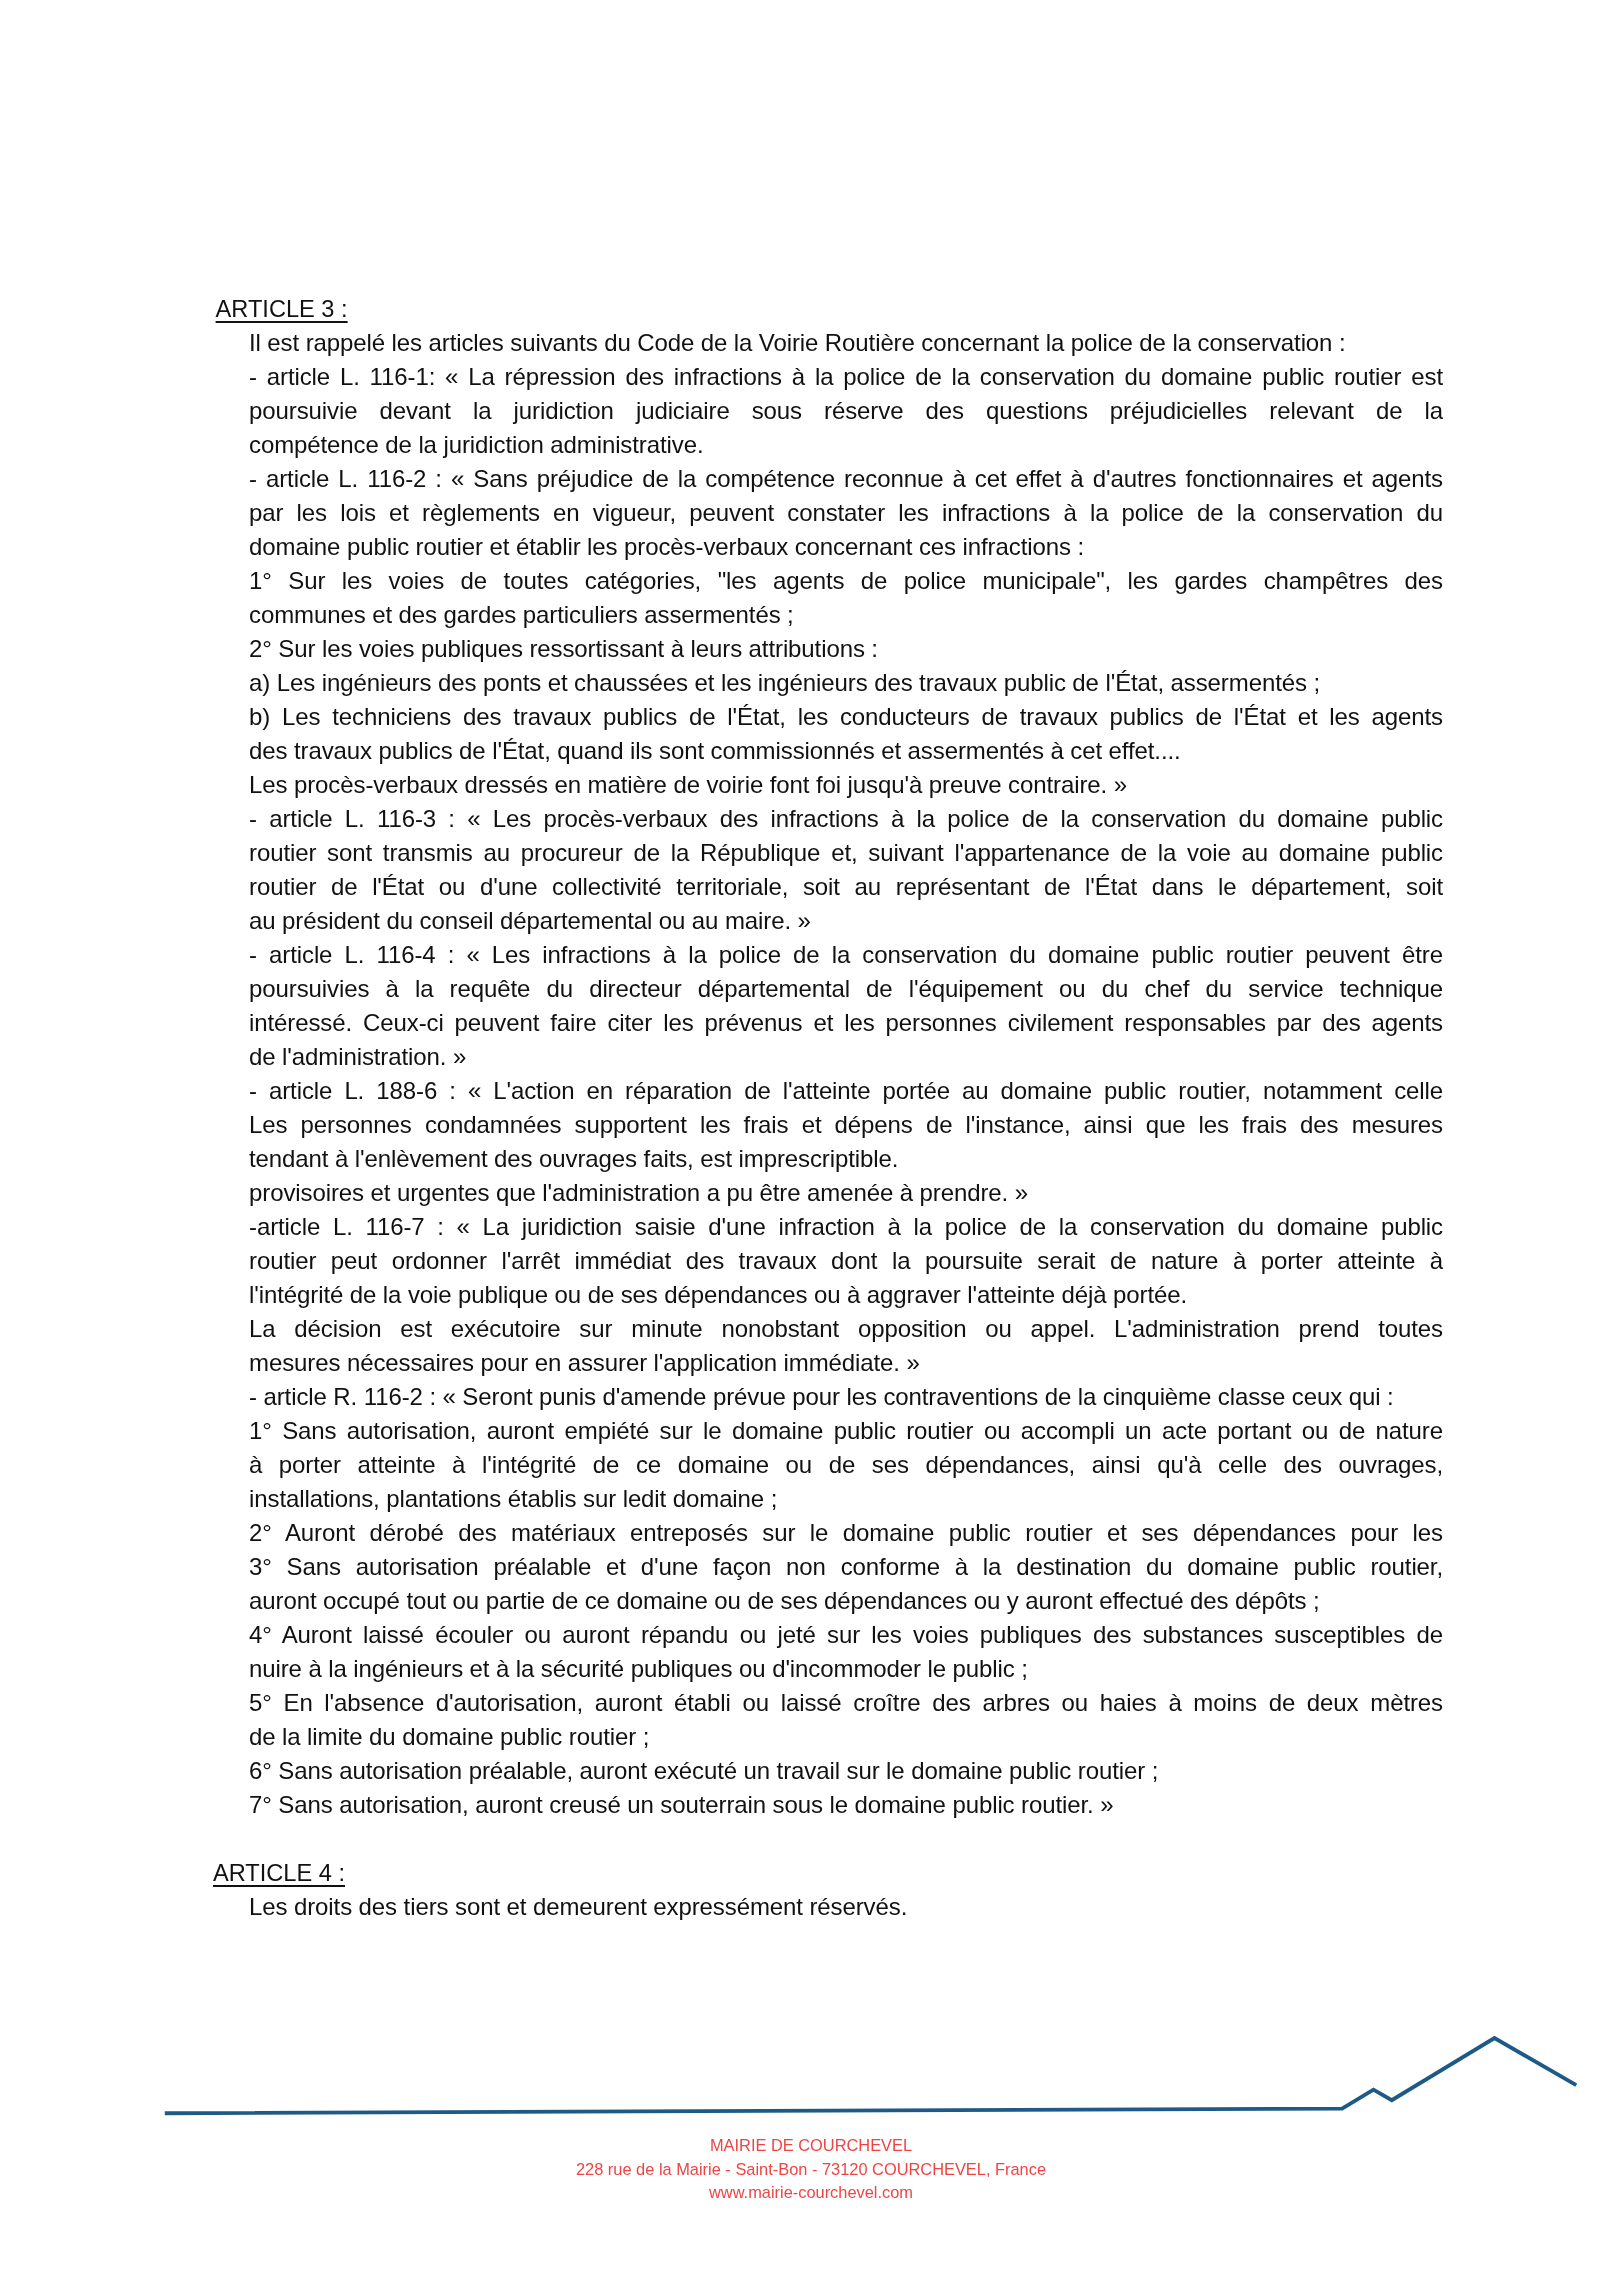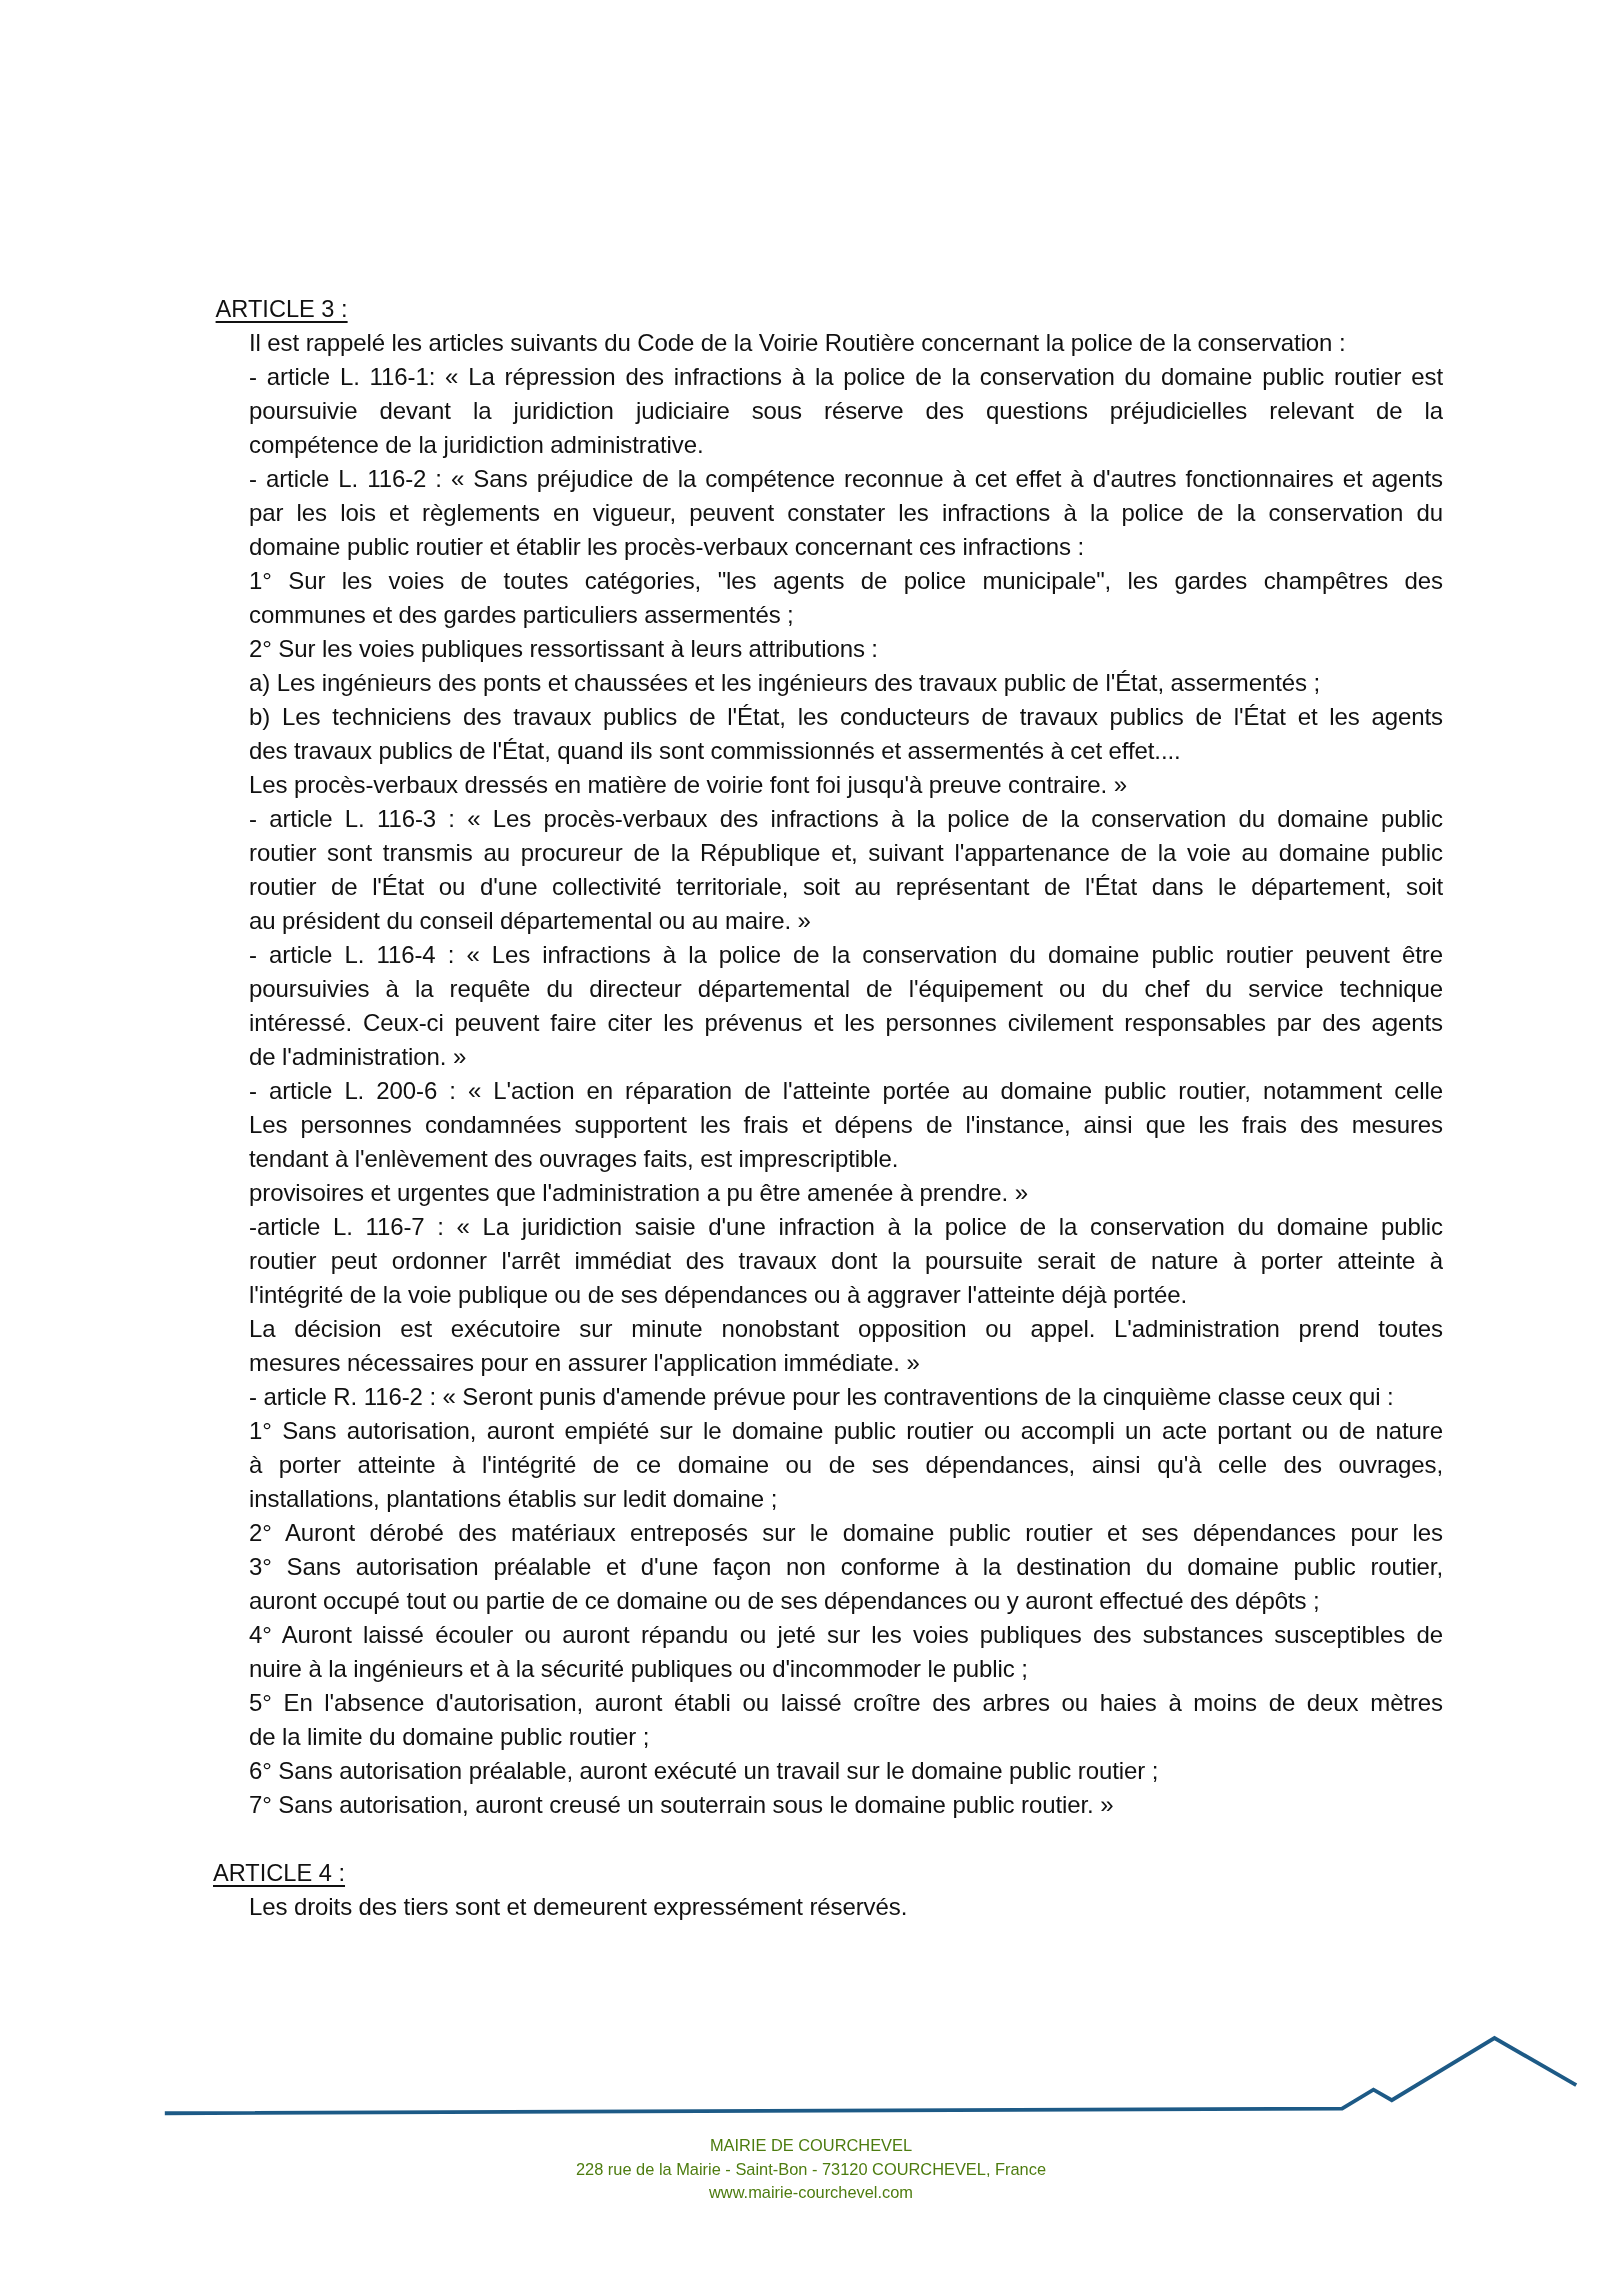--- a/index.html
+++ b/index.html
@@ -9,21 +9,21 @@
   .heading { font-weight: normal; font-size: 23.6px; text-decoration: underline;
              text-decoration-thickness: 2px; text-underline-offset: 3.9px;
              line-height: 34px; height: 34px; }
   .heading.h3 { padding-left: 2.6px; }
   .line { font-size: 24px; line-height: 34px; height: 34px; white-space: nowrap;
           letter-spacing: -0.1px; margin-left: 36px; }
   .line.j { text-align: justify; text-align-last: justify; white-space: normal; overflow: hidden; }
   .gap { height: 34px; }
   .footer-rule { position: absolute; left: 0; top: 2015px; width: 1622px; height: 131px; }
   .footer { position: absolute; left: 0; top: 2134px; width: 1622px; text-align: center;
-            color: #4d7c0f; font-size: 16.4px; line-height: 23.6px; }
+            color: #ef4444; font-size: 16.4px; line-height: 23.6px; }
 </style>
 </head>
 <body>
 
 <div class="content">
   <div class="heading h3">ARTICLE 3 :</div>
   <div id="article3-lines">
       <div class="line">Il est rappelé les articles suivants du Code de la Voirie Routière concernant la police de la conservation :</div>
       <div class="line j">- article L. 116-1: « La répression des infractions à la police de la conservation du domaine public routier est</div>
       <div class="line j">poursuivie devant la juridiction judiciaire sous réserve des questions préjudicielles relevant de la</div>
@@ -39,21 +39,21 @@
       <div class="line">des travaux publics de l'État, quand ils sont commissionnés et assermentés à cet effet....</div>
       <div class="line">Les procès-verbaux dressés en matière de voirie font foi jusqu'à preuve contraire. »</div>
       <div class="line j">- article L. 116-3 : « Les procès-verbaux des infractions à la police de la conservation du domaine public</div>
       <div class="line j">routier sont transmis au procureur de la République et, suivant l'appartenance de la voie au domaine public</div>
       <div class="line j">routier de l'État ou d'une collectivité territoriale, soit au représentant de l'État dans le département, soit</div>
       <div class="line">au président du conseil départemental ou au maire. »</div>
       <div class="line j">- article L. 116-4 : « Les infractions à la police de la conservation du domaine public routier peuvent être</div>
       <div class="line j">poursuivies à la requête du directeur départemental de l'équipement ou du chef du service technique</div>
       <div class="line j">intéressé. Ceux-ci peuvent faire citer les prévenus et les personnes civilement responsables par des agents</div>
       <div class="line">de l'administration. »</div>
-      <div class="line j">- article L. 200-6 : « L'action en réparation de l'atteinte portée au domaine public routier, notamment celle</div>
+      <div class="line j">- article L. 188-6 : « L'action en réparation de l'atteinte portée au domaine public routier, notamment celle</div>
       <div class="line j">Les personnes condamnées supportent les frais et dépens de l'instance, ainsi que les frais des mesures</div>
       <div class="line">tendant à l'enlèvement des ouvrages faits, est imprescriptible.</div>
       <div class="line">provisoires et urgentes que l'administration a pu être amenée à prendre. »</div>
       <div class="line j">-article L. 116-7 : « La juridiction saisie d'une infraction à la police de la conservation du domaine public</div>
       <div class="line j">routier peut ordonner l'arrêt immédiat des travaux dont la poursuite serait de nature à porter atteinte à</div>
       <div class="line">l'intégrité de la voie publique ou de ses dépendances ou à aggraver l'atteinte déjà portée.</div>
       <div class="line j">La décision est exécutoire sur minute nonobstant opposition ou appel. L'administration prend toutes</div>
       <div class="line">mesures nécessaires pour en assurer l'application immédiate. »</div>
       <div class="line">- article R. 116-2 : « Seront punis d'amende prévue pour les contraventions de la cinquième classe ceux qui :</div>
       <div class="line j">1° Sans autorisation, auront empiété sur le domaine public routier ou accompli un acte portant ou de nature</div>

